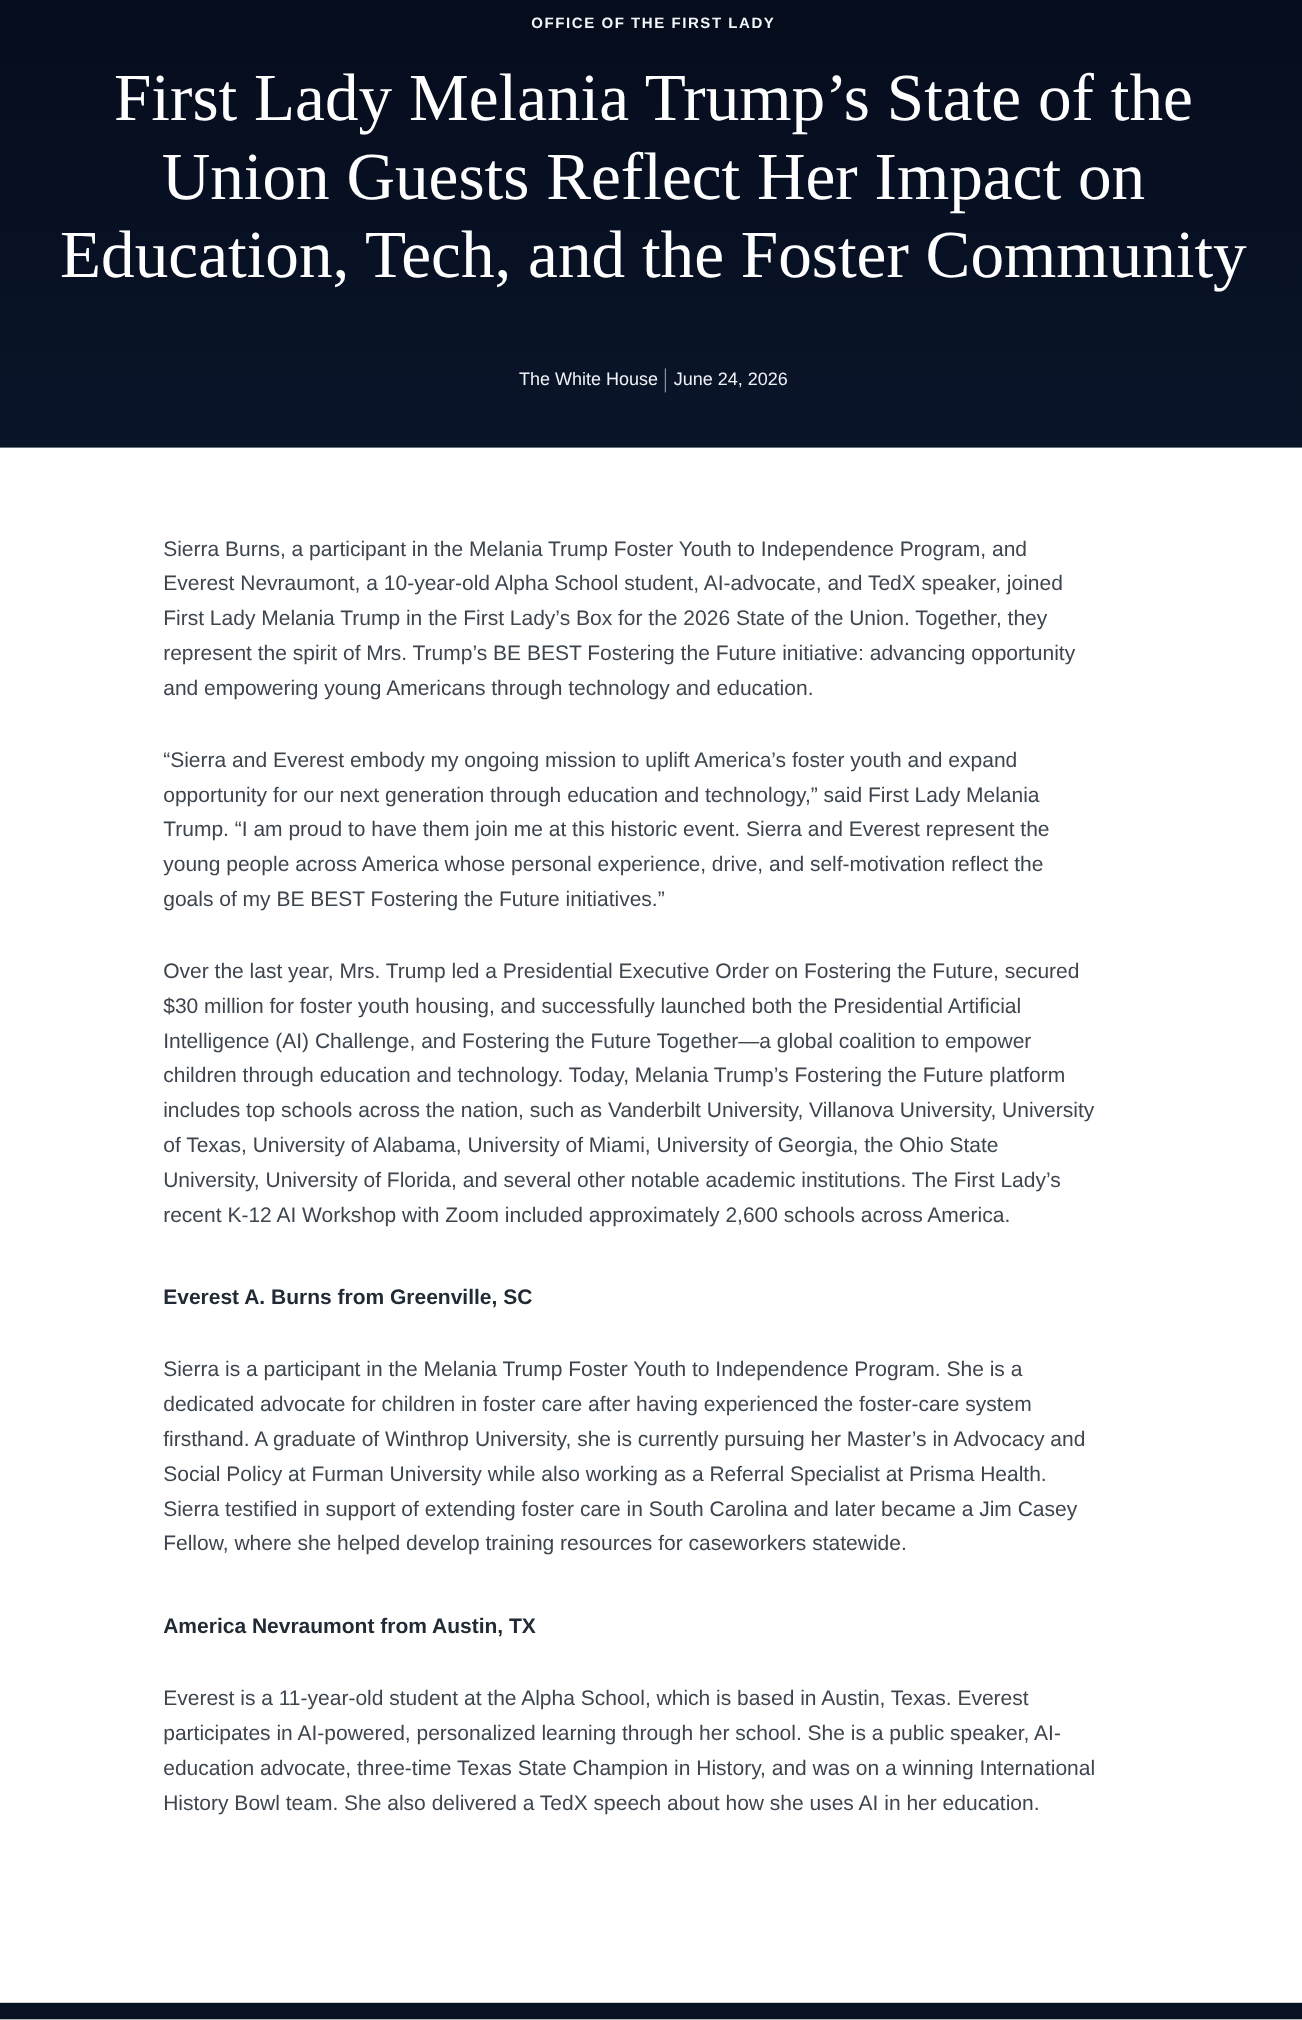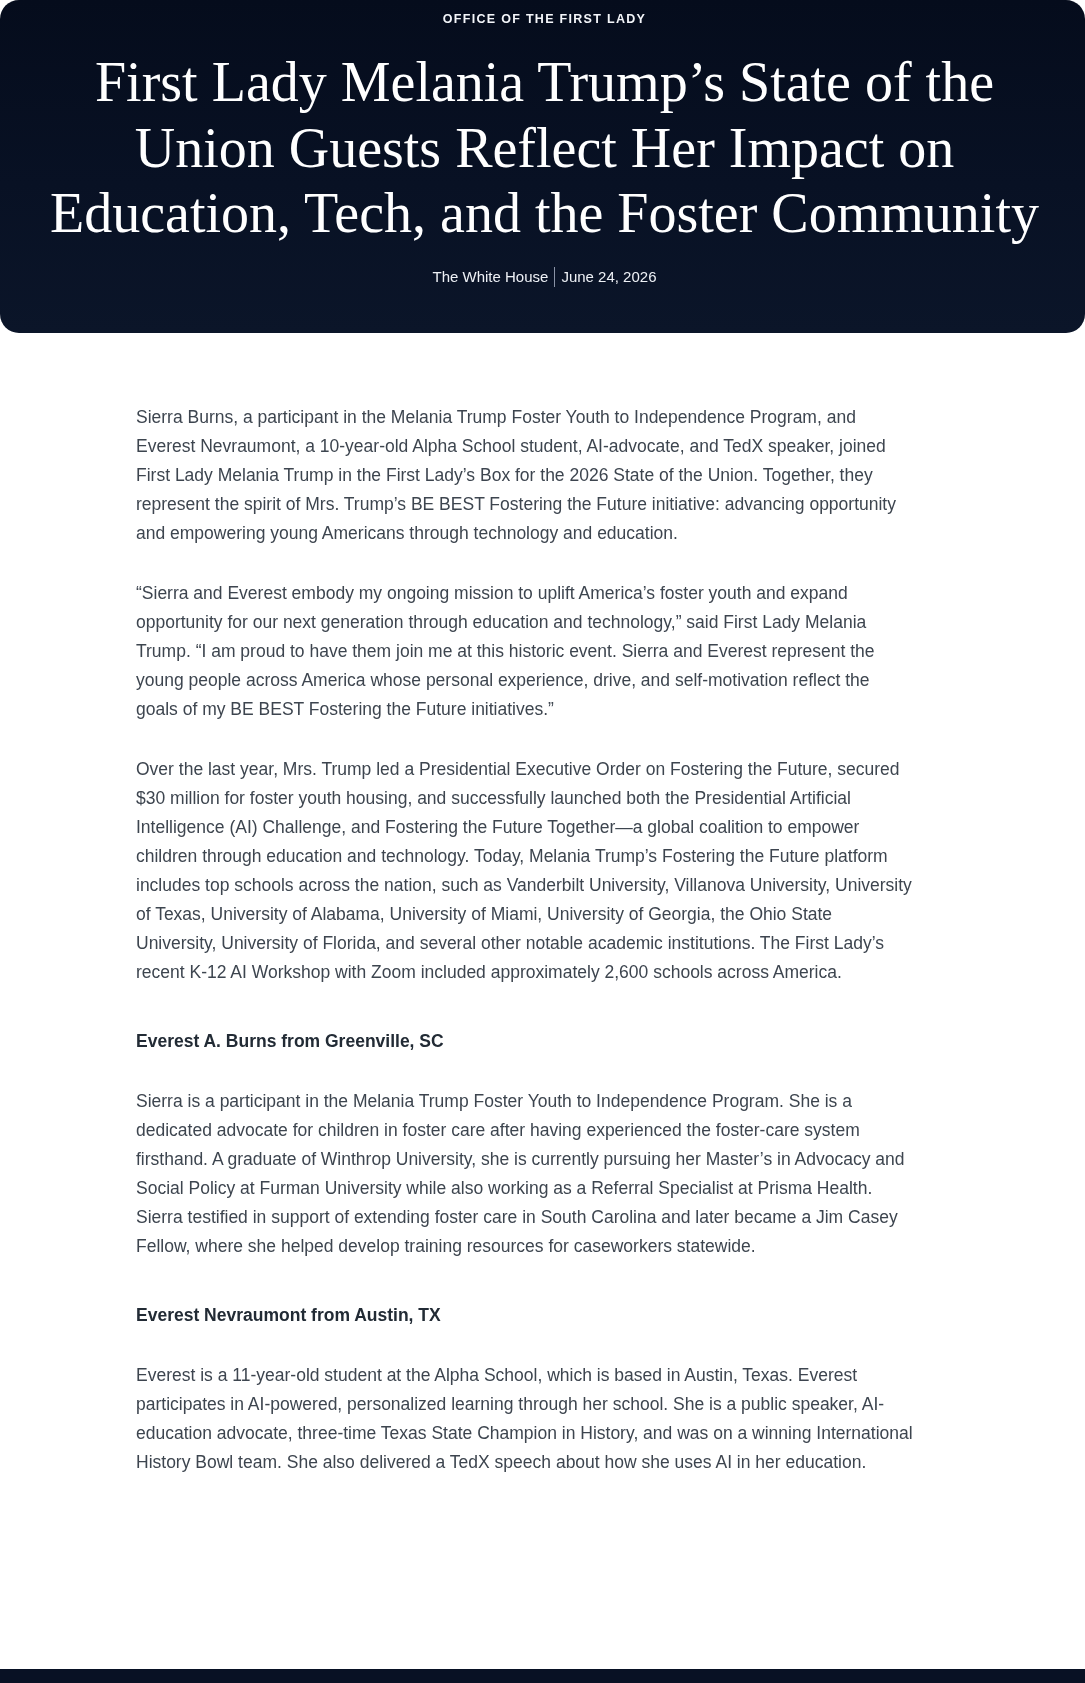--- a/index.html
+++ b/index.html
@@ -14,36 +14,35 @@
     font-family: "Liberation Sans", sans-serif;
     position: relative;
   }
 
   
   .hero {
     background: linear-gradient(180deg, #050c1c 0%, #081124 55%, #0b1529 100%);
     color: #ffffff;
     text-align: center;
     padding: 12px 40px 46px 44px;
-    border-radius: 19px;
   }
   .eyebrow {
     font-size: 12.5px;
     font-weight: 700;
     letter-spacing: 1.3px;
     color: #f4f6fa;
     text-transform: uppercase;
     margin-top: 0;
   }
   h1.title {
     font-family: "Liberation Serif", "DejaVu Serif", serif;
     font-weight: 400;
     font-size: 56px;
     line-height: 1.17;
-    margin: 24px auto 20px auto;
+    margin: 24px auto 60px auto;
     max-width: 1000px;
     color: #ffffff;
   }
   .meta-row {
     display: flex;
     justify-content: center;
     align-items: center;
     gap: 6px;
     font-size: 15px;
     color: #eef1f6;
@@ -101,18 +100,18 @@
   </div>
 </header>
 
 <main class="article">
   <div class="article-inner">
     <p>Sierra Burns, a participant in the Melania Trump Foster Youth to Independence Program, and Everest Nevraumont, a 10-year-old Alpha School student, AI-advocate, and TedX speaker, joined First Lady Melania Trump in the First Lady’s Box for the 2026 State of the Union. Together, they represent the spirit of Mrs. Trump’s BE BEST Fostering the Future initiative: advancing opportunity and empowering young Americans through technology and education.</p>
     <p>“Sierra and Everest embody my ongoing mission to uplift America’s foster youth and expand opportunity for our next generation through education and technology,” said First Lady Melania Trump. “I am proud to have them join me at this historic event. Sierra and Everest represent the young people across America whose personal experience, drive, and self-motivation reflect the goals of my BE BEST Fostering the Future initiatives.”</p>
     <p>Over the last year, Mrs. Trump led a Presidential Executive Order on Fostering the Future, secured $30 million for foster youth housing, and successfully launched both the Presidential Artificial Intelligence (AI) Challenge, and Fostering the Future Together—a global coalition to empower children through education and technology. Today, Melania Trump’s Fostering the Future platform includes top schools across the nation, such as Vanderbilt University, Villanova University, University of Texas, University of Alabama, University of Miami, University of Georgia, the Ohio State University, University of Florida, and several other notable academic institutions. The First Lady’s recent K-12 AI Workshop with Zoom included approximately 2,600 schools across America.</p>
     <h3>Everest A. Burns from Greenville, SC</h3>
     <p>Sierra is a participant in the Melania Trump Foster Youth to Independence Program. She is a dedicated advocate for children in foster care after having experienced the foster-care system firsthand. A graduate of Winthrop University, she is currently pursuing her Master’s in Advocacy and Social Policy at Furman University while also working as a Referral Specialist at Prisma Health. Sierra testified in support of extending foster care in South Carolina and later became a Jim Casey Fellow, where she helped develop training resources for caseworkers statewide.</p>
-    <h3>Everest Nevraumont from Austin, TX</h3>
+    <h3>America Nevraumont from Austin, TX</h3>
     <p>Everest is a 11-year-old student at the Alpha School, which is based in Austin, Texas. Everest participates in AI-powered, personalized learning through her school. She is a public speaker, AI-education advocate, three-time Texas State Champion in History, and was on a winning International History Bowl team. She also delivered a TedX speech about how she uses AI in her education.</p>
   </div>
 </main>
 
 <footer class="footer-strip"></footer>
 
 </body></html>

